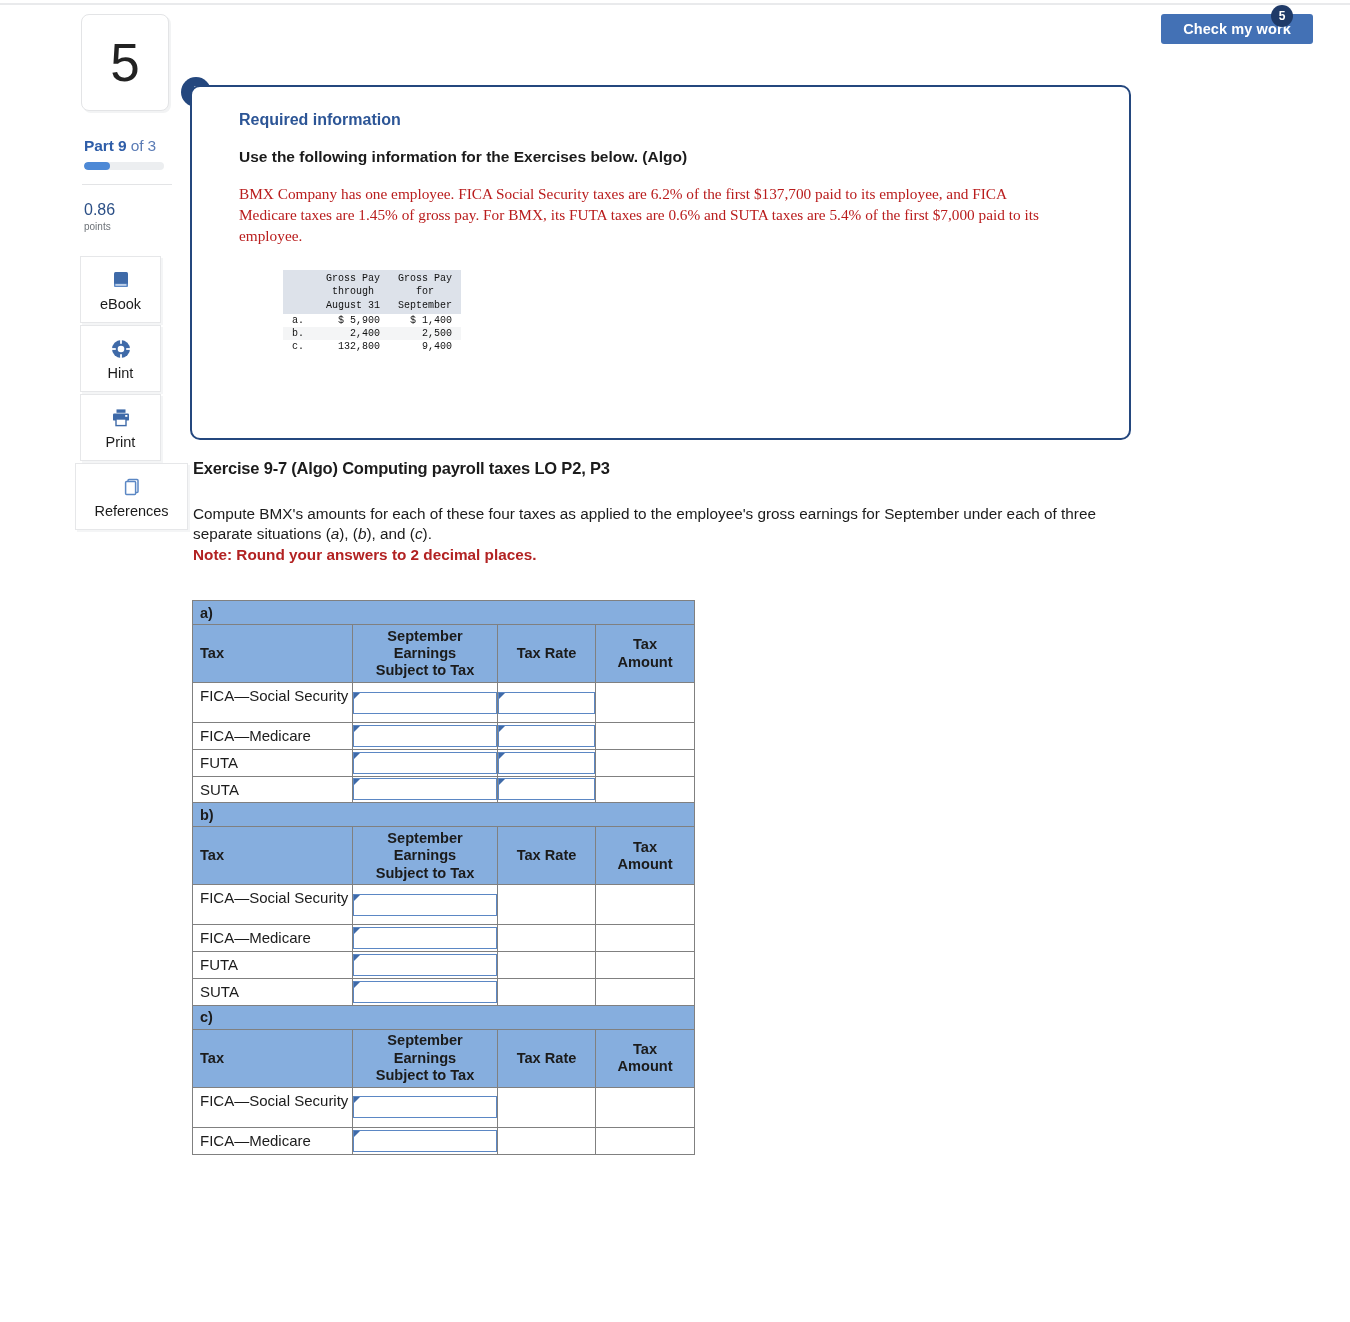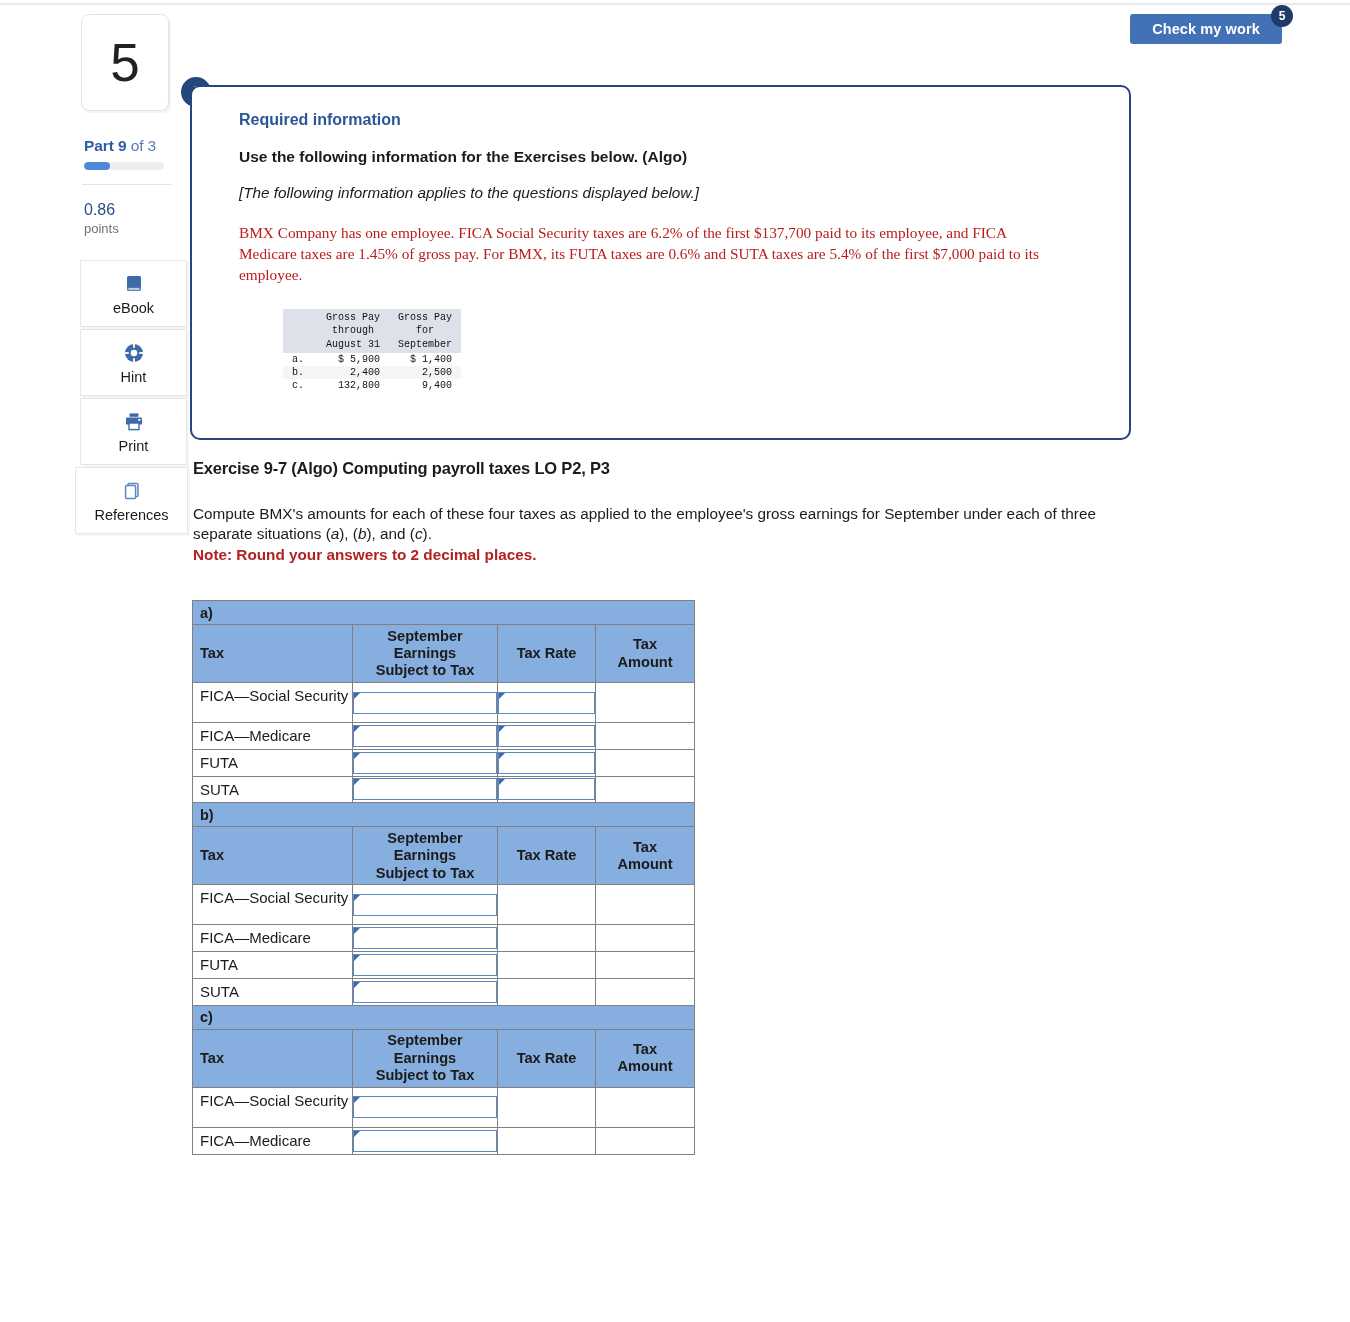--- a/index.html
+++ b/index.html
@@ -29,20 +29,21 @@
     width: 152px; height: 30px;
     background: #4371b5;
     color: #ffffff;
     border: none; border-radius: 3px;
     font-size: 14.5px; font-weight: bold;
     font-family: "Liberation Sans", sans-serif;
     letter-spacing: .1px;
     cursor: pointer;
     text-align: center;
     line-height: 30px;
+    margin-left: 31px;
   }
   .check-badge {
     position: absolute; top: -9px; left: 141px;
     width: 22px; height: 22px; border-radius: 50%;
     background: #1f3a68; color: #fff;
     font-size: 12px; font-weight: bold;
     display: flex; align-items: center; justify-content: center;
   }
 
   
@@ -68,25 +69,25 @@
     width: 80px; height: 8px; border-radius: 4px; background: #eceef0;
     overflow: hidden;
   }
   .progress-fill { width: 27px; height: 8px; background: #4d89d6; border-radius: 4px; }
 
   .rail-div {
     margin-top: 14px; margin-left: 1px;
     width: 90px; height: 1px; background: #e3e4e6;
   }
   .points-num { margin-top: 16px; margin-left: 3px; font-size: 16px; color: #2b4f86; }
-  .points-lbl { margin-top: 2px; margin-left: 3px; font-size: 13px; color: #6d7278; }
+  .points-lbl { margin-top: 2px; margin-left: 3px; font-size: 10px; color: #6d7278; }
 
   .tool-stack { margin-top: 24px; margin-left: -1px; }
   .tool {
-    width: 107px; height: 67px;
+    width: 81px; height: 67px;
     border: 1px solid #e6e7e9;
     background: #fff;
     display: flex; flex-direction: column;
     align-items: center; justify-content: center;
     gap: 4px; cursor: pointer;
     box-shadow: 2px 2px 0 0 #f4f5f6;
     margin-bottom: 2px;
   }
   .tool.wide { width: 113px; margin-left: -5px; }
   .tool .lbl { font-size: 14.5px; color: #1b1b1b; }
@@ -267,21 +268,20 @@
     </div>
 
   </div>
 </div>
 
 <div class="callout-badge">!</div>
 <div class="callout">
   <div class="callout-inner">
     <p class="req-title">Required information</p>
     <p class="req-sub">Use the following information for the Exercises below. (Algo)</p>
-    <p class="req-ital">[The following information applies to the questions displayed below.]</p>
     <p class="req-body">BMX Company has one employee. FICA Social Security taxes are 6.2% of the first $137,700 paid to its employee, and FICA Medicare taxes are 1.45% of gross pay. For BMX, its FUTA taxes are 0.6% and SUTA taxes are 5.4% of the first $7,000 paid to its employee.</p>
 
     <table class="gp-table">
       <thead>
         <tr>
           <th class="blank"></th>
           <th>Gross Pay
 through
 August 31</th>
           <th>Gross Pay

